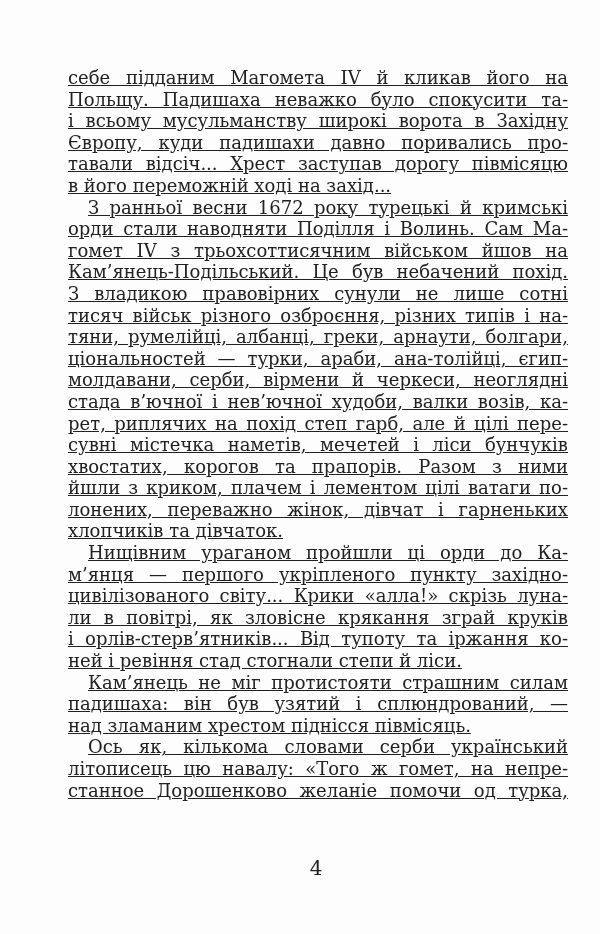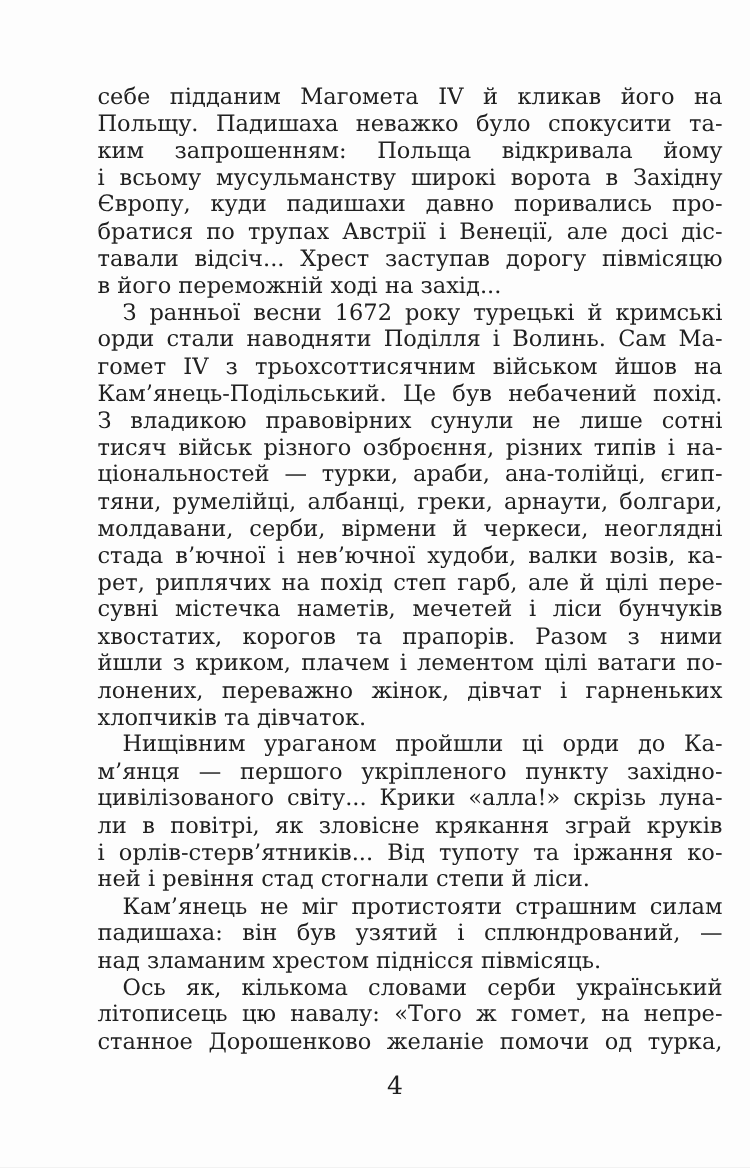--- a/index.html
+++ b/index.html
@@ -11,25 +11,26 @@
     position: relative;
     width: 600px;
     height: 934px;
     background: #fdfdfd;
     overflow: hidden;
     font-family: "DejaVu Serif", "Liberation Serif", serif;
     color: #212121;
   }
   .text-block {
     position: absolute;
-    left: 78px;
+    left: 68px;
     top: 67px;
     width: 500px;
     font-size: 18px;
     line-height: 21.6px;
+    text-decoration: underline;
   }
   .paragraph {
     margin: 0;
     padding: 0;
   }
   .line {
     text-align: justify;
     text-align-last: justify;
     white-space: normal;
   }
@@ -51,36 +52,34 @@
   }
 </style>
 </head>
 <body>
 
 <div class="page">
   <div class="text-block">
       <div class="paragraph">
         <div class="line">себе підданим Магомета IV й кликав його на</div>
         <div class="line">Польщу. Падишаха неважко було спокусити та-</div>
-        <div class="line">ким запрошенням: Польща відкривала йому</div>
         <div class="line">і всьому мусульманству широкі ворота в Західну</div>
         <div class="line">Європу, куди падишахи давно поривались про-</div>
-        <div class="line">братися по трупах Австрії і Венеції, але досі діс-</div>
         <div class="line">тавали відсіч... Хрест заступав дорогу півмісяцю</div>
         <div class="line last">в його переможній ході на захід...</div>
       </div>
       <div class="paragraph">
         <div class="line indent">З ранньої весни 1672 року турецькі й кримські</div>
         <div class="line">орди стали наводняти Поділля і Волинь. Сам Ма-</div>
         <div class="line">гомет IV з трьохсоттисячним військом йшов на</div>
         <div class="line">Кам’янець-Подільський. Це був небачений похід.</div>
         <div class="line">З владикою правовірних сунули не лише сотні</div>
         <div class="line">тисяч військ різного озброєння, різних типів і на-</div>
+        <div class="line">тяни, румелійці, албанці, греки, арнаути, болгари,</div>
         <div class="line">ціональностей — турки, араби, ана-толійці, єгип-</div>
-        <div class="line">тяни, румелійці, албанці, греки, арнаути, болгари,</div>
         <div class="line">молдавани, серби, вірмени й черкеси, неоглядні</div>
         <div class="line">стада в’ючної і нев’ючної худоби, валки возів, ка-</div>
         <div class="line">рет, риплячих на похід степ гарб, але й цілі пере-</div>
         <div class="line">сувні містечка наметів, мечетей і ліси бунчуків</div>
         <div class="line">хвостатих, корогов та прапорів. Разом з ними</div>
         <div class="line">йшли з криком, плачем і лементом цілі ватаги по-</div>
         <div class="line">лонених, переважно жінок, дівчат і гарненьких</div>
         <div class="line last">хлопчиків та дівчаток.</div>
       </div>
       <div class="paragraph">

